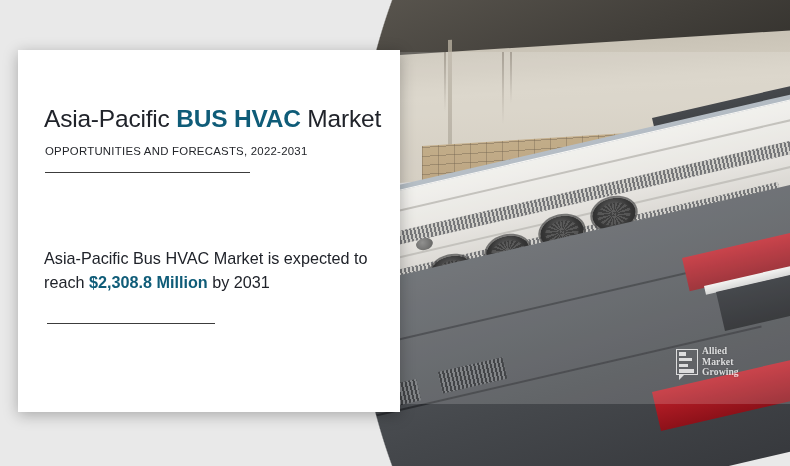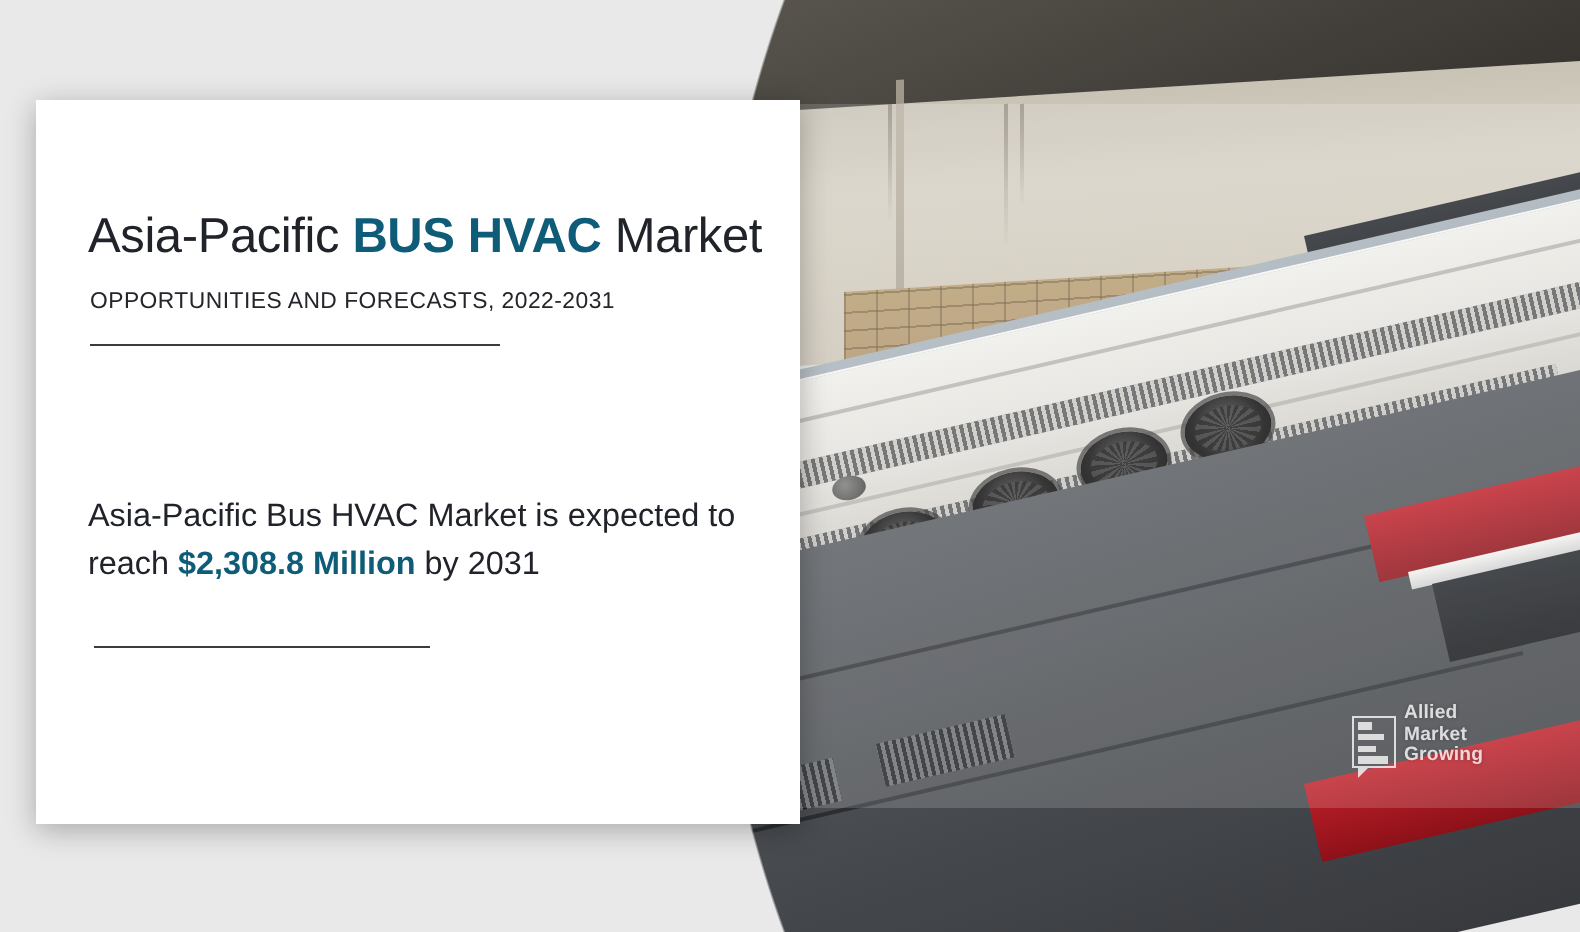--- a/index.html
+++ b/index.html
@@ -188,22 +188,23 @@
   #growth{
     position:absolute; left:27px; top:296px; width:340px;
     font-size:16.2px; line-height:24px; color:#20232a; font-weight:400;
   }
   #growth .hl{ font-weight:700; color:#0f5c78; }
 
   
   #logo{
     position:absolute; left:676px; top:340px;
     width:80px; height:44px;
-    display:flex; align-items:flex-end; gap:4px;
+    display:flex; align-items:center; gap:4px;
     opacity:.78;
+    font-family:Liberation Serif, serif;
   }
   #logo-mark{
     position:relative; width:22px; height:26px; flex:0 0 22px;
     border:1.6px solid #ffffff;
   }
   #logo-mark::after{
     content:""; position:absolute; left:2px; bottom:-6px;
     border-left:5px solid #ffffff; border-bottom:5px solid transparent;
   }
   .lm-bar{ position:absolute; left:2px; height:3.4px; background:#ffffff; }

